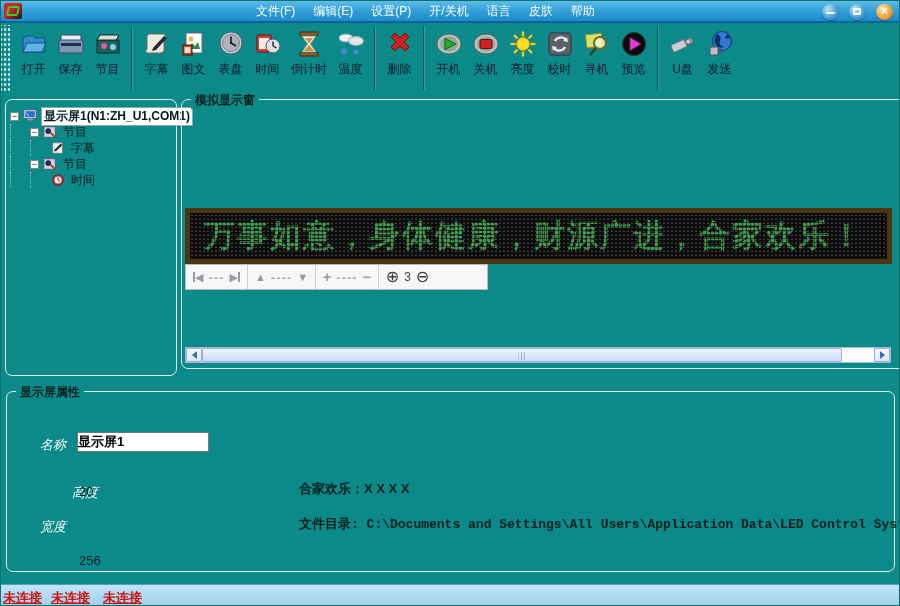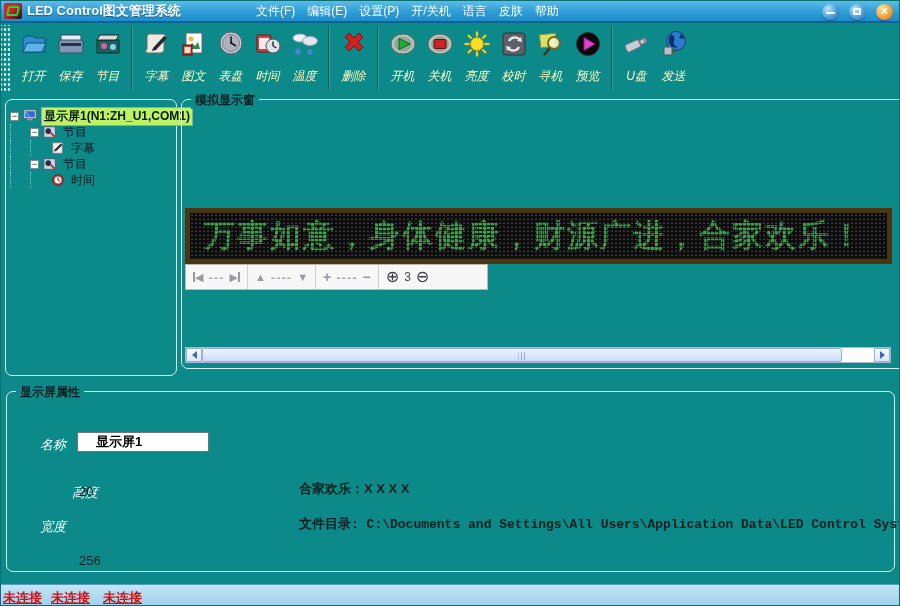--- a/index.html
+++ b/index.html
@@ -9,57 +9,57 @@
 
   
   .titlebar { position:absolute; left:0; top:0; width:900px; height:22px;
     background:linear-gradient(#5cbce9,#2e9cd6 55%,#1f8dcb);
     border-bottom:2px solid #0d6298; display:flex; align-items:center; }
   .app-icon { width:18px; height:16px; margin:0 5px 0 3px; border-radius:2px;
     background:linear-gradient(135deg,#d22 40%,#161616 100%); position:relative; flex:0 0 auto; }
   .app-icon::after { content:""; position:absolute; left:3px; top:3px; right:3px; bottom:3px;
     border:2px solid #2ecc40; border-radius:2px; transform:skewX(-12deg); }
   .title-text { color:#fff; font-weight:bold; font-size:13px; text-shadow:0 1px 1px rgba(0,40,80,.5); }
-  .menubar { position:absolute; left:255px; top:0; height:20px; display:flex; align-items:center; gap:12px; }
+  .menubar { position:absolute; left:255px; top:0; height:20px; display:flex; align-items:center; gap:18px; }
   .menu-item { color:#fff; font-size:12px; cursor:default; white-space:nowrap; }
   .winbtns { position:absolute; right:8px; top:3px; display:flex; gap:10px; }
   .wbtn { width:17px; height:16px; border-radius:50%; position:relative;
     background:radial-gradient(circle at 35% 30%,#bfe4fa,#4aa0da 55%,#2470aa); box-shadow:0 1px 1px rgba(0,30,60,.4); }
   .wbtn.close { background:radial-gradient(circle at 35% 30%,#ffe2a8,#f0a23a 55%,#c87414); }
   .wbtn .bar { position:absolute; left:4px; right:4px; top:8px; height:2px; background:#fff; border-radius:1px; }
   .wbtn .sq { position:absolute; left:4px; top:4px; width:8px; height:7px; border:2px solid #fff; border-radius:1px; }
   .wbtn .x { position:absolute; left:0; top:0; width:100%; height:100%; color:#fff; font-weight:bold;
     font-size:12px; line-height:15px; text-align:center; }
 
   
   .toolbar { position:absolute; left:0; top:24px; width:900px; height:66px; display:flex; align-items:stretch; }
   .tb-grip { width:9px; height:100%; margin-right:2px;
     background-image:radial-gradient(circle,#d8efef 1px,transparent 1.6px); background-size:4px 5px; background-position:2px 2px; }
   .tb-group { display:flex; align-items:flex-start; padding:2px 3px 0 3px; }
   .tb-sep { width:0; border-left:1px solid #055; border-right:1px solid #2aa0a0; margin:1px 2px; }
   .tb-btn { width:37px; display:flex; flex-direction:column; align-items:center; cursor:pointer; padding-top:2px; }
   .tb-btn.wide { width:46px; }
   .tb-ic { width:30px; height:30px; display:flex; align-items:center; justify-content:center; }
   .tb-ic svg { width:28px; height:28px; }
-  .tb-label { font-size:12px; color:#fef9c3; margin-top:9px; white-space:nowrap;font-style:italic; }
+  .tb-label { font-size:12px; color:#0f172a; margin-top:2px; white-space:nowrap; }
 
   
   .group-box { position:absolute; border:1px solid #dff0f0; border-radius:7px; }
   .group-label { position:absolute; top:-8px; left:9px; background:#0c8989; padding:0 4px;
     font-size:12px; color:#04201e; font-weight:bold; white-space:nowrap; }
 
   .tree-panel { left:4px; top:98px; width:172px; height:277px; }
   .tree { padding:8px 2px 0 4px; font-size:12px; color:#041818; }
   .tree-row { display:flex; align-items:center; height:16px; cursor:default; white-space:nowrap; }
   .tw { display:inline-block; flex:0 0 auto; }
   .expander { width:9px; height:9px; background:#fff; border:1px solid #7a8a8a; font-size:9px; line-height:7px;
     text-align:center; color:#222; margin-right:3px; }
   .t-icon { width:16px; height:14px; margin-right:3px; }
   .t-label { padding:0 2px; }
-  .t-label.sel { background:#bef264; border:1px solid #8aa; font-weight:bold; }
+  .t-label.sel { background:#ffffff; border:1px solid #8aa; font-weight:bold; }
   .ind { width:20px; border-left:1px dotted rgba(230,250,250,.55); height:16px; }
 
   .sim-group { left:180px; top:98px; width:806px; height:270px; }
 
   
   .led { position:absolute; left:3px; top:108px; width:707px; height:56px;
     border:5px solid #4a3711; background-color:#0e0e0e;
     background-image:radial-gradient(circle,#3d3d3d 1px,transparent 1.5px); background-size:4px 4px; overflow:hidden; }
   .led-text { position:absolute; left:14px; top:50%; transform:translateY(-50%); width:100%;
     font-size:31px; font-weight:bold; letter-spacing:2px; color:#43a252; white-space:nowrap;
@@ -91,39 +91,38 @@
     border-radius:2px; position:relative; cursor:pointer; }
   .sc-thumb::after { content:""; position:absolute; left:50%; top:3px; width:7px; height:8px; transform:translateX(-50%);
     background-image:repeating-linear-gradient(90deg,#9ab0d8 0 1px,transparent 1px 3px); }
   .sc-gap { flex:1; }
 
   
   .props-group { left:5px; top:390px; width:889px; height:181px; }
   .p-label { position:absolute; font-size:13px; color:#ffffff;font-style:italic; }
   .p-value { position:absolute; font-size:13px; color:#04201e; }
   .name-input { position:absolute; left:70px; top:40px; width:132px; height:20px; border:1px solid #6a7a7a;
-    background:#fff; font-size:13px; font-weight:bold; padding:1px 18px; color:#000;
+    background:#fff; font-size:13px; font-weight:bold; padding:1px 0; color:#000;
     font-family:"Liberation Sans",sans-serif; }
   .ver-line { position:absolute; left:292px; top:88px; font-size:13px; font-weight:bold; color:#04201e; }
   .dir-line { position:absolute; left:292px; top:123px; font-size:13px; font-weight:bold; color:#04201e;
     font-family:"Liberation Mono","DejaVu Sans Mono",monospace; white-space:nowrap; }
 
   
   .statusbar { position:absolute; left:0; top:583px; width:900px; height:23px;
     background:linear-gradient(#c3e4f6,#9dcfeb); border-top:1px solid #549fc9; }
   .st-item { position:absolute; top:4px; font-size:13px; font-weight:bold; color:#cc1111; text-decoration:underline; }
 </style>
 </head>
 <body>
 
 <div id="app">
 
   <div class="titlebar">
     <span class="app-icon"></span>
-    <span class="title-text">LED Control图文管理系统</span>
     <div class="menubar">
       <span class="menu-item">文件(F)</span>
       <span class="menu-item">编辑(E)</span>
       <span class="menu-item">设置(P)</span>
       <span class="menu-item">开/关机</span>
       <span class="menu-item">语言</span>
       <span class="menu-item">皮肤</span>
       <span class="menu-item">帮助</span>
     </div>
     <div class="winbtns">
@@ -214,20 +213,32 @@
       <div class="tb-btn">
         <span class="tb-ic">
           <svg viewBox="0 0 28 28">
               <rect x="3" y="5" width="14" height="17" rx="1" fill="#cf4040" stroke="#6e1616"></rect>
               <rect x="5" y="8" width="10" height="11" fill="#f5e8e8"></rect>
               <circle cx="19" cy="16" r="7" fill="#dfe3ea" stroke="#555"></circle>
               <path d="M19 16 L19 11.5 M19 16 l3.5 2" stroke="#222" stroke-width="1.4"></path>
             </svg>
         </span>
         <span class="tb-label">时间</span>
+      </div>
+      <div class="tb-btn wide">
+        <span class="tb-ic">
+          <svg viewBox="0 0 28 28">
+              <rect x="5" y="2" width="18" height="3.5" fill="#8a5a20" stroke="#4a2e08"></rect>
+              <rect x="5" y="22.5" width="18" height="3.5" fill="#8a5a20" stroke="#4a2e08"></rect>
+              <path d="M7 6 h14 l-5.5 8 5.5 8 h-14 l5.5-8 z" fill="#eceff2" stroke="#8a8f98"></path>
+              <path d="M10 8 h8 l-4 5.5 z" fill="#c8952f"></path>
+              <path d="M9 21 h10 l-5-6 z" fill="#c8952f"></path>
+            </svg>
+        </span>
+        <span class="tb-label">倒计时</span>
       </div>
       <div class="tb-btn">
         <span class="tb-ic">
           <svg viewBox="0 0 28 28">
               <ellipse cx="9" cy="8" rx="7" ry="4" fill="#eef2f5" stroke="#9aa5b0"></ellipse>
               <ellipse cx="19" cy="11" rx="7.5" ry="4.5" fill="#dfe6ec" stroke="#9aa5b0"></ellipse>
               <g stroke="#4a8ad8" stroke-width="1.2">
                 <path d="M7 18 v7 M3.5 21.5 h7 M4.5 19 l5 5 M9.5 19 l-5 5"></path>
                 <path d="M19 19 v6 M16 22 h6 M16.8 19.8 l4.4 4.4 M21.2 19.8 l-4.4 4.4"></path>
               </g>

